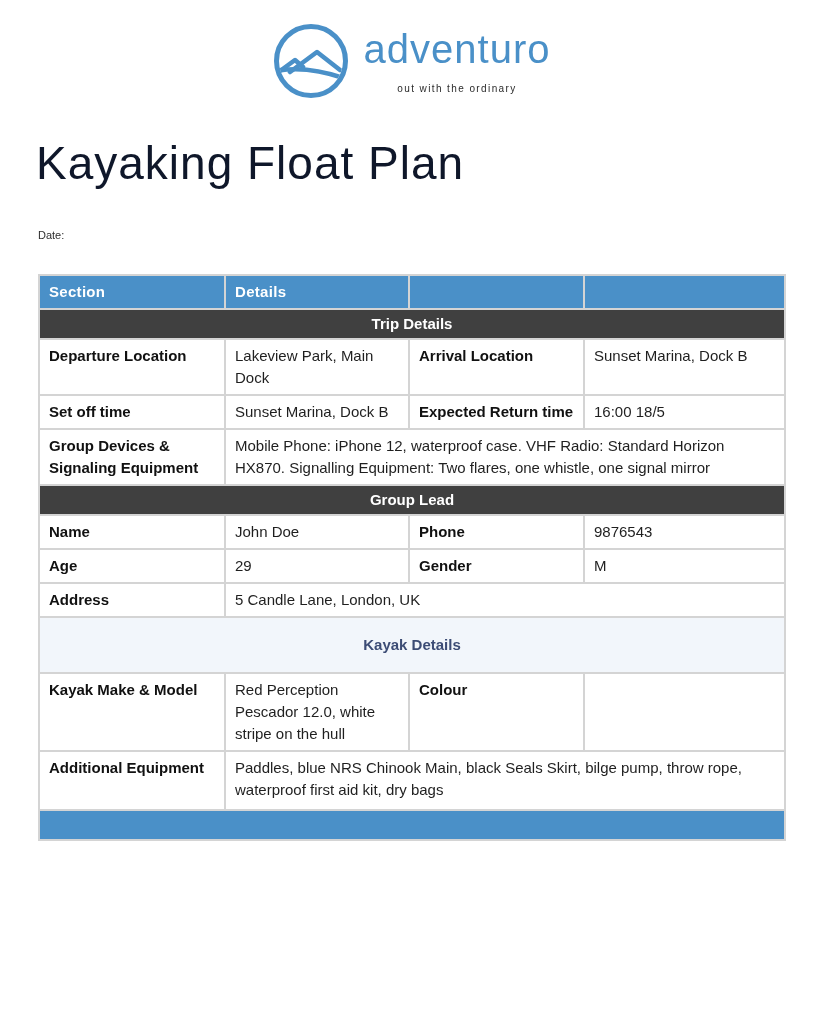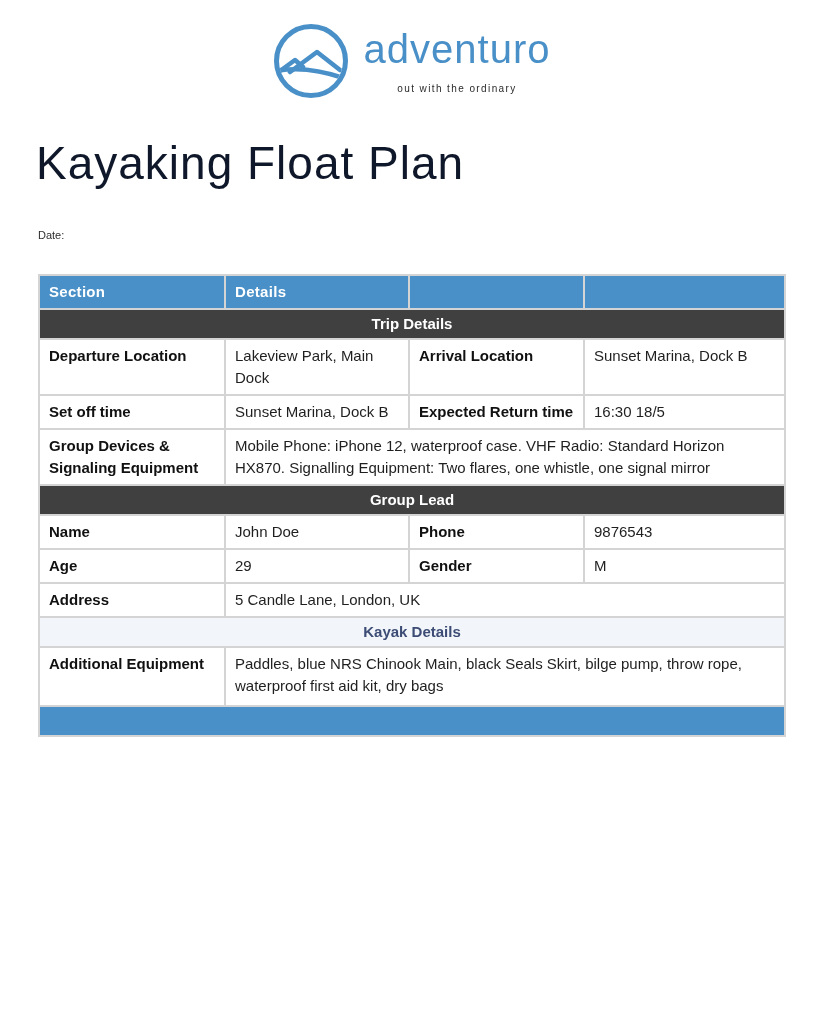--- a/index.html
+++ b/index.html
@@ -29,21 +29,21 @@
   }
   .plan th.blue-head {
     background:#4a90c8; color:#ffffff; font-weight:700; letter-spacing:0.3px;
   }
   .plan td.section-blue {
     background:#404040; color:#ffffff; font-weight:700;
     text-align:center; padding:3px 9px;
   }
   .plan td.section-light {
     background:#f2f6fb; color:#3c4c75; font-weight:700;
-    text-align:center; padding:3px 9px;
+    text-align:center; padding:16px 9px;
   }
   .plan td.lbl { font-weight:700; color:#111111; }
   .plan tr.row-tall td { height:59px; }
   .plan td.strip { background:#4a90c8; height:30px; }
 </style>
 </head>
 <body>
 
 <div class="logo-row">
   <span class="logo-icon">
@@ -92,21 +92,21 @@
   <tr>
     <td class="lbl">Departure Location</td>
     <td>Lakeview Park, Main Dock</td>
     <td class="lbl">Arrival Location</td>
     <td>Sunset Marina, Dock B</td>
   </tr>
   <tr>
     <td class="lbl">Set off time</td>
     <td>Sunset Marina, Dock B</td>
     <td class="lbl">Expected Return time</td>
-    <td>16:30 18/5</td>
+    <td>16:00 18/5</td>
   </tr>
   <tr>
     <td class="lbl">Group Devices &amp; Signaling Equipment</td>
     <td colspan="3">Mobile Phone: iPhone 12, waterproof case. VHF Radio: Standard Horizon HX870. Signalling Equipment: Two flares, one whistle, one signal mirror</td>
   </tr>
 
   <tr>
     <td class="section-blue" colspan="4">Group Lead</td>
   </tr>
   <tr>
@@ -122,20 +122,26 @@
     <td>M</td>
   </tr>
   <tr>
     <td class="lbl">Address</td>
     <td colspan="3">5 Candle Lane, London, UK</td>
   </tr>
 
   <tr>
     <td class="section-light" colspan="4">Kayak Details</td>
   </tr>
+  <tr>
+    <td class="lbl">Kayak Make &amp; Model</td>
+    <td>Red Perception Pescador 12.0, white stripe on the hull</td>
+    <td class="lbl">Colour</td>
+    <td></td>
+  </tr>
   <tr class="row-tall">
     <td class="lbl">Additional Equipment</td>
     <td colspan="3">Paddles, blue NRS Chinook Main, black Seals Skirt, bilge pump, throw rope, waterproof first aid kit, dry bags</td>
   </tr>
 
   <tr>
     <td class="strip" colspan="4"></td>
   </tr>
 </tbody>
   </table>

